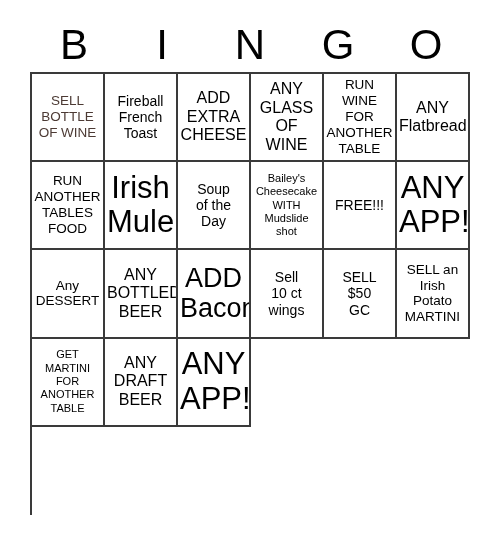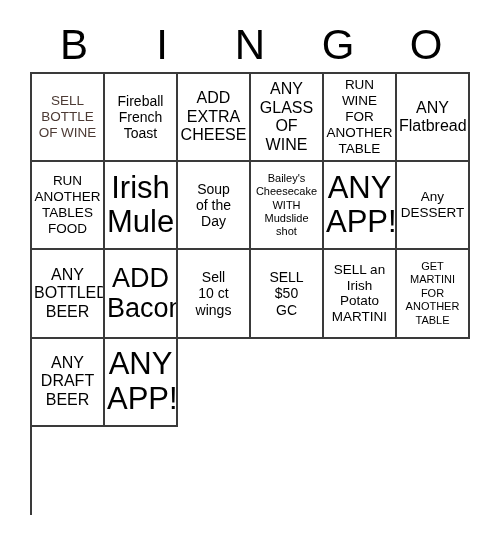--- a/index.html
+++ b/index.html
@@ -147,20 +147,23 @@
 of the
 Day</span>
       </div>
       <div class="cell fs-xs">
         <span class="txt">Bailey's
 Cheesecake
 WITH
 Mudslide
 shot</span>
       </div>
+      <div class="cell fs-l">
+        <span class="txt">FREE!!!</span>
+      </div>
       <div class="cell fs-xxl">
         <span class="txt">ANY
 APP!</span>
       </div>
       <div class="cell fs-s">
         <span class="txt">Any
 DESSERT</span>
       </div>
       <div class="cell fs-m">
         <span class="txt">ANY

